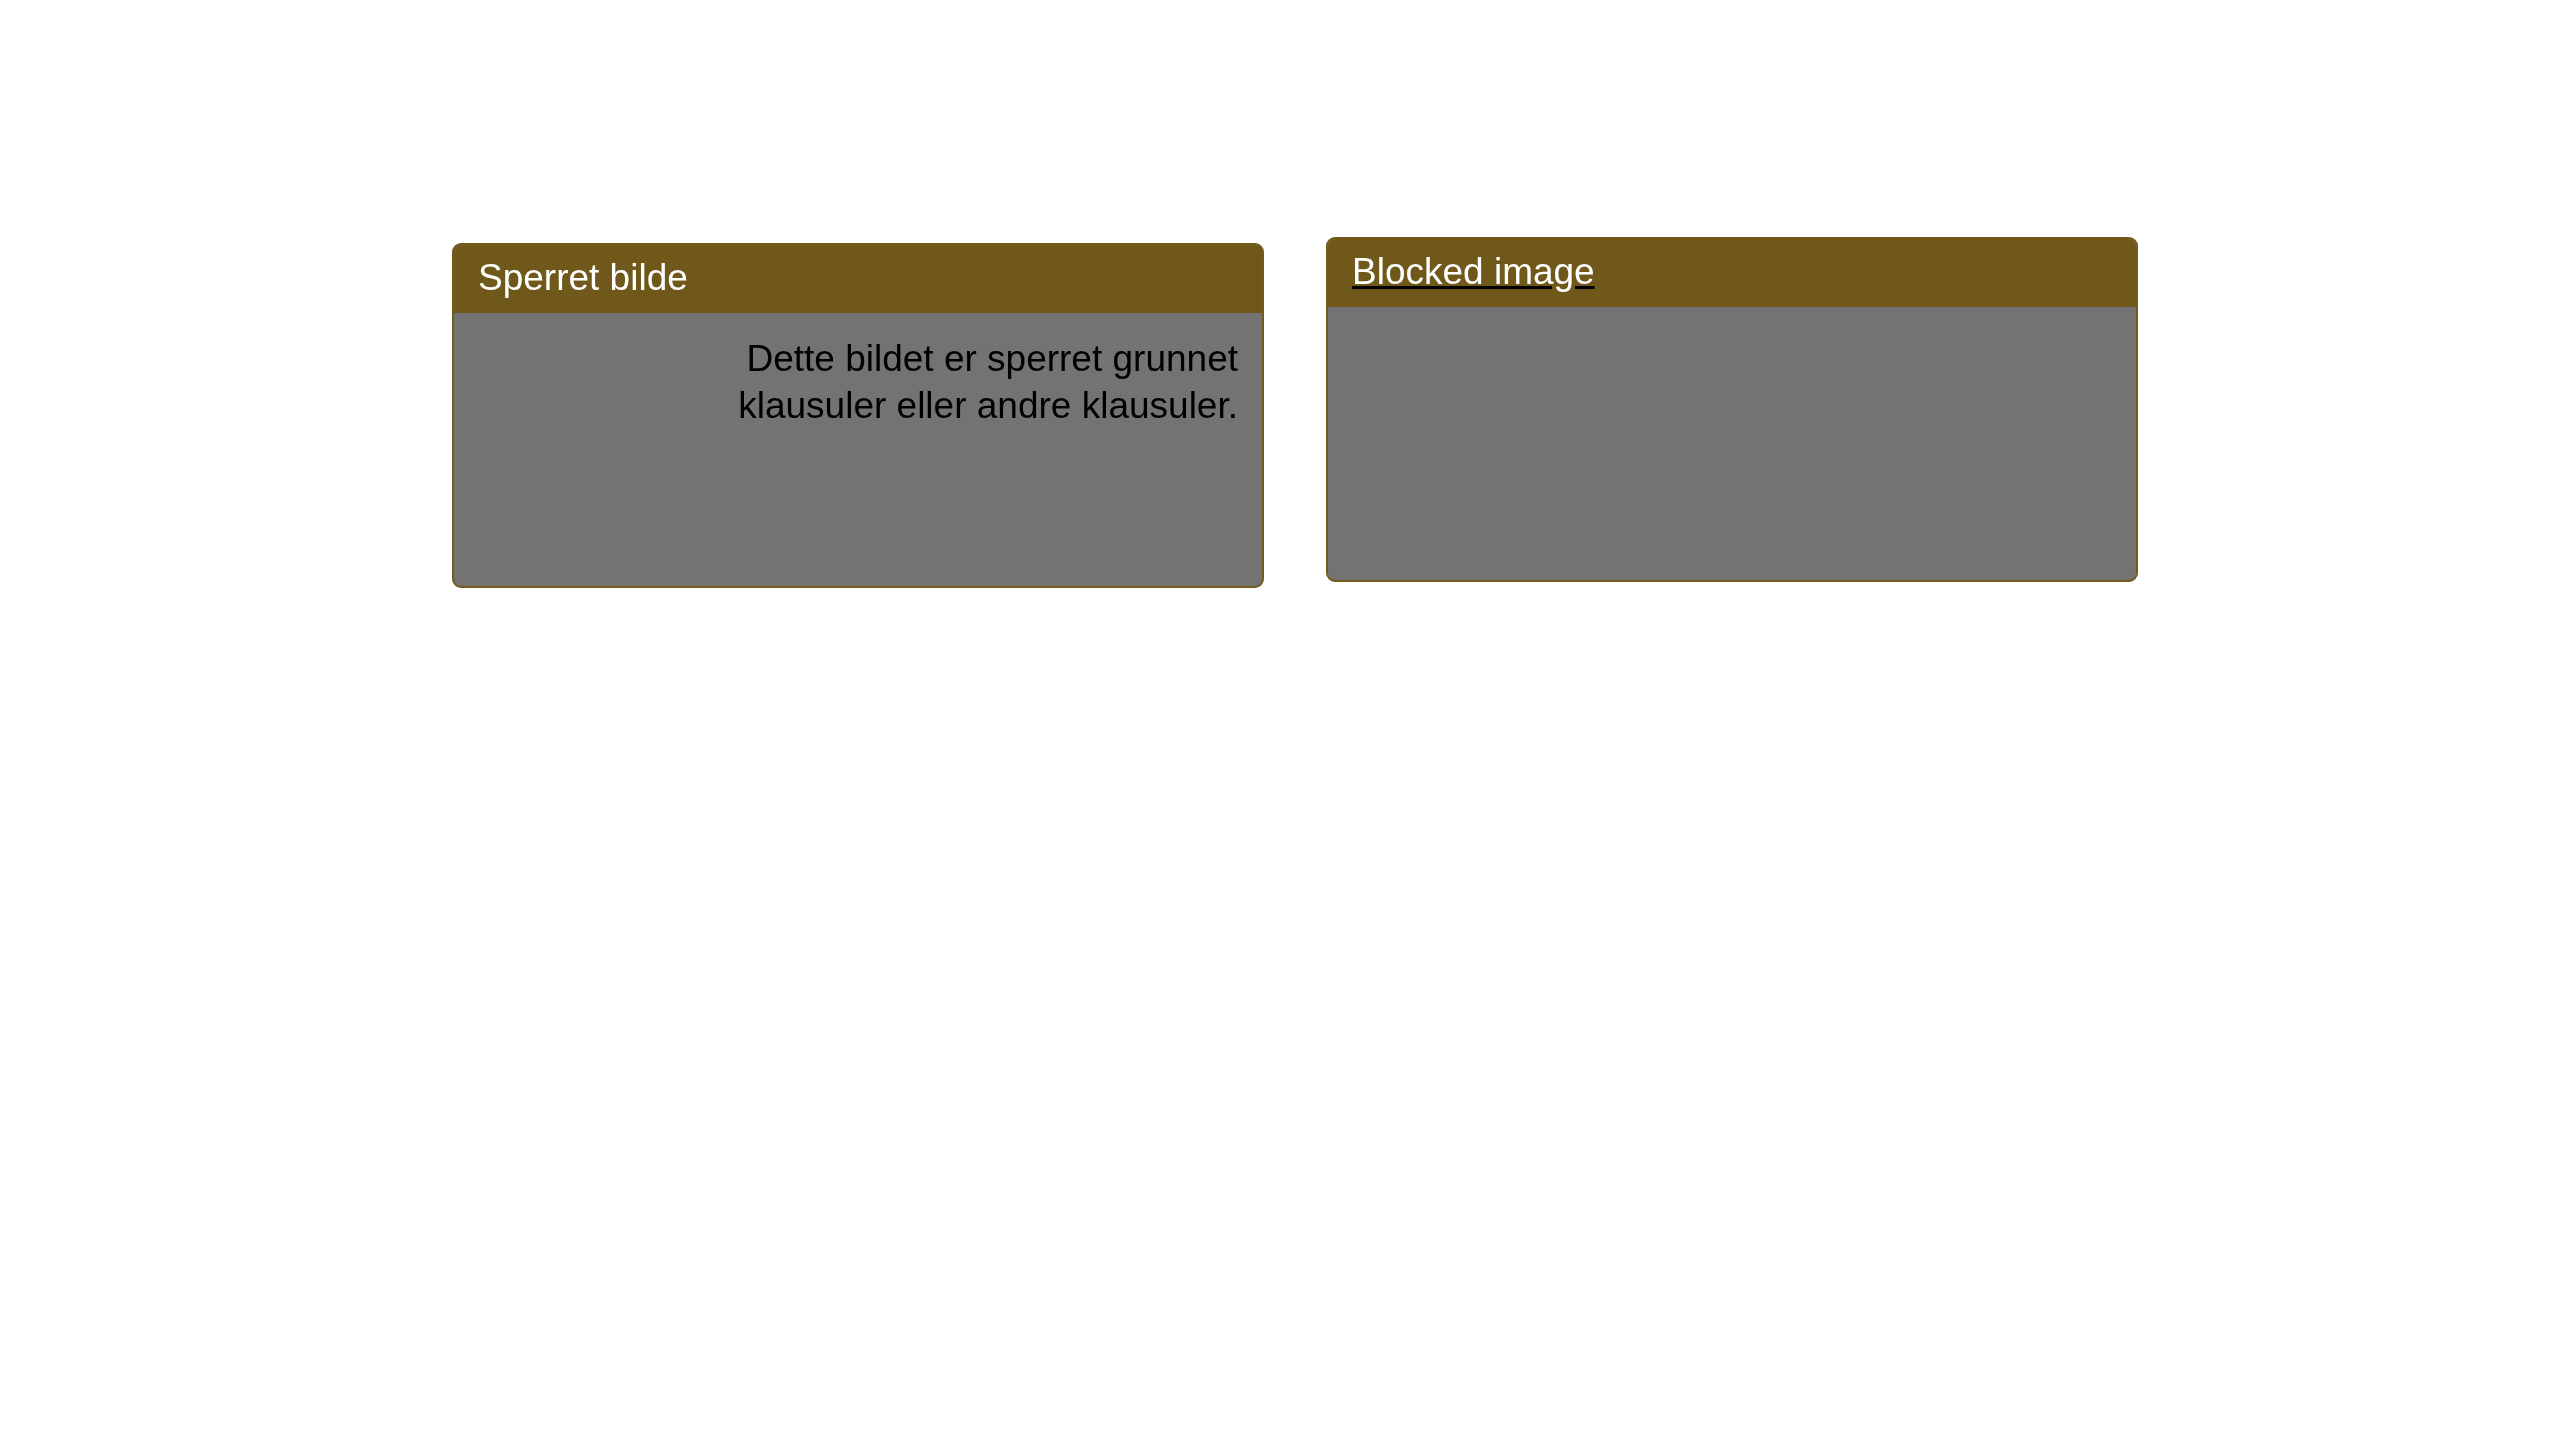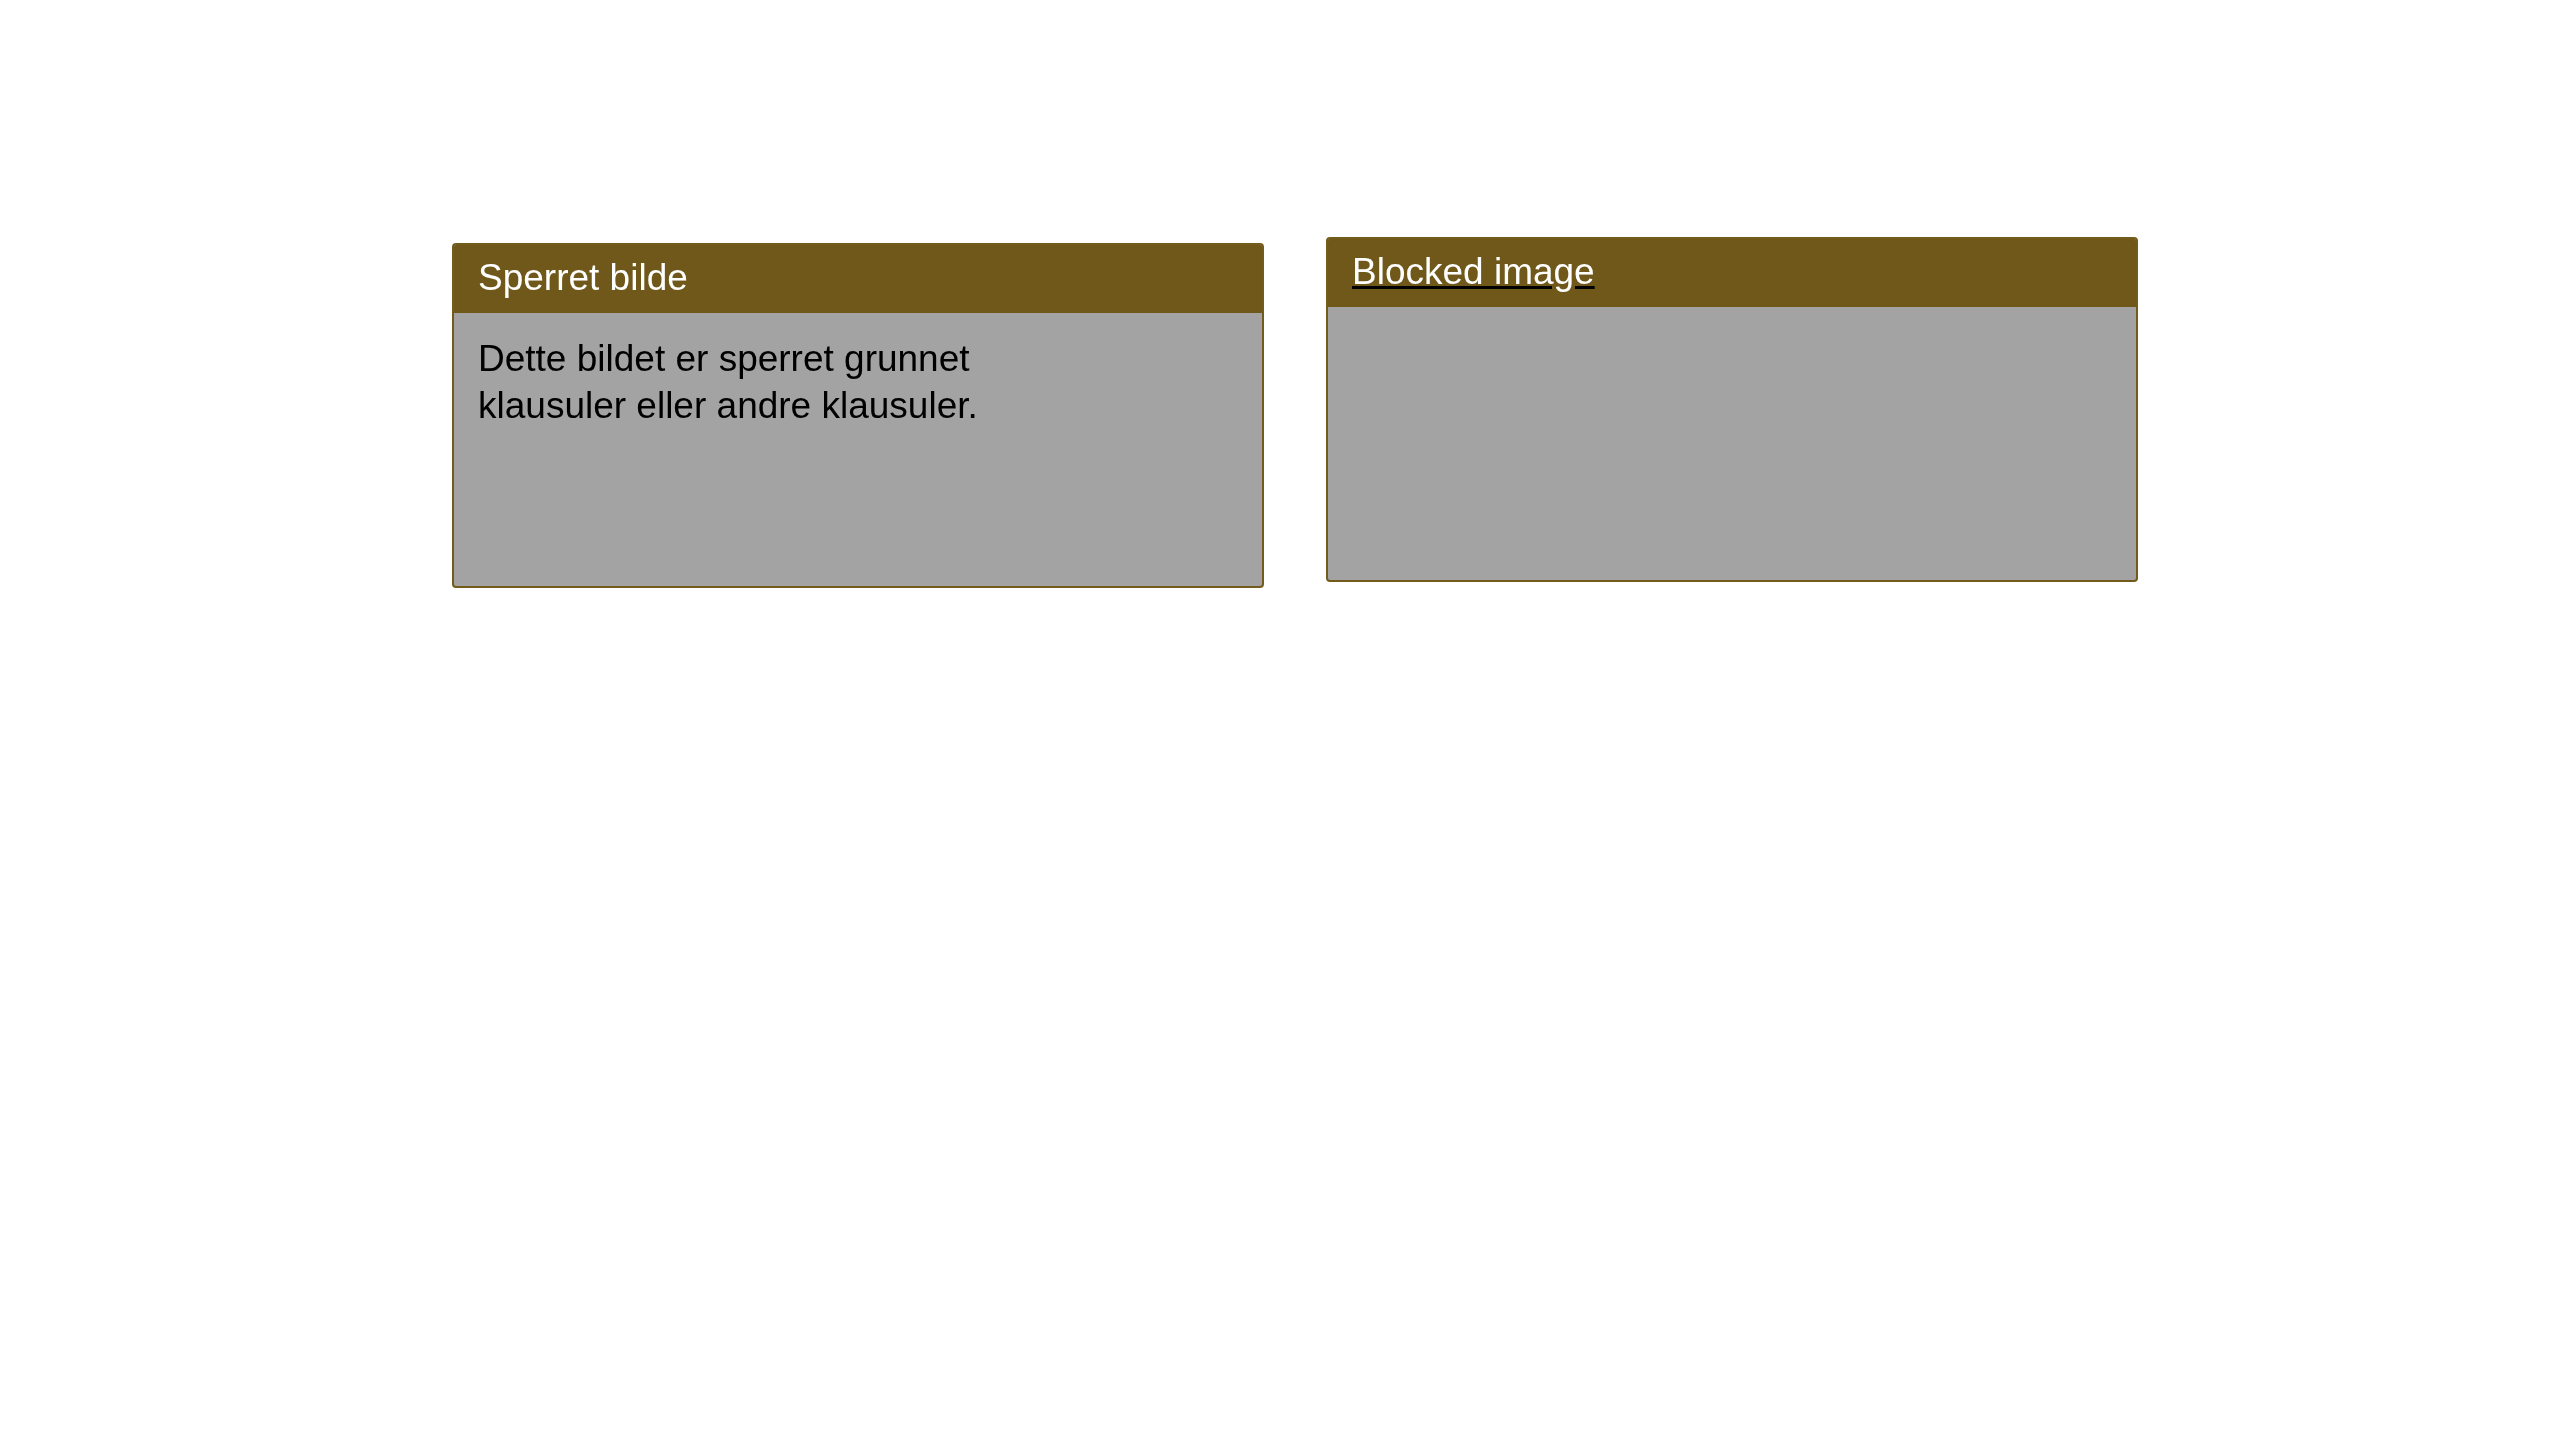--- a/index.html
+++ b/index.html
@@ -16,22 +16,22 @@
   .stage {
     position: relative;
     width: 2560px;
     height: 1440px;
     background: #ffffff;
   }
   .notice-card {
     position: absolute;
     box-sizing: border-box;
     border: 2px solid #735c1b;
-    border-radius: 4px;
-    background: #a3a3a3;
+    border-radius: 9px;
+    background: #737373;
     overflow: hidden;
   }
   .notice-card .card-header {
     box-sizing: border-box;
     background: #6f581a;
     color: #ffffff;
     font-size: 37px;
     line-height: 1.1;
     padding: 13px 24px 14px 24px;
     white-space: nowrap;
@@ -52,20 +52,21 @@
   #card-en {
     left: 1326px;
     top: 237px;
     width: 812px;
     height: 345px;
     text-decoration: underline;
   }
   .card-body .line {
     display: block;
     white-space: nowrap;
+    text-align: right;
   }
 </style>
 </head>
 <body>
 
 <div class="stage">
 
   <div class="notice-card" id="card-no">
     <div class="card-header">Sperret bilde</div>
     <div class="card-body">

